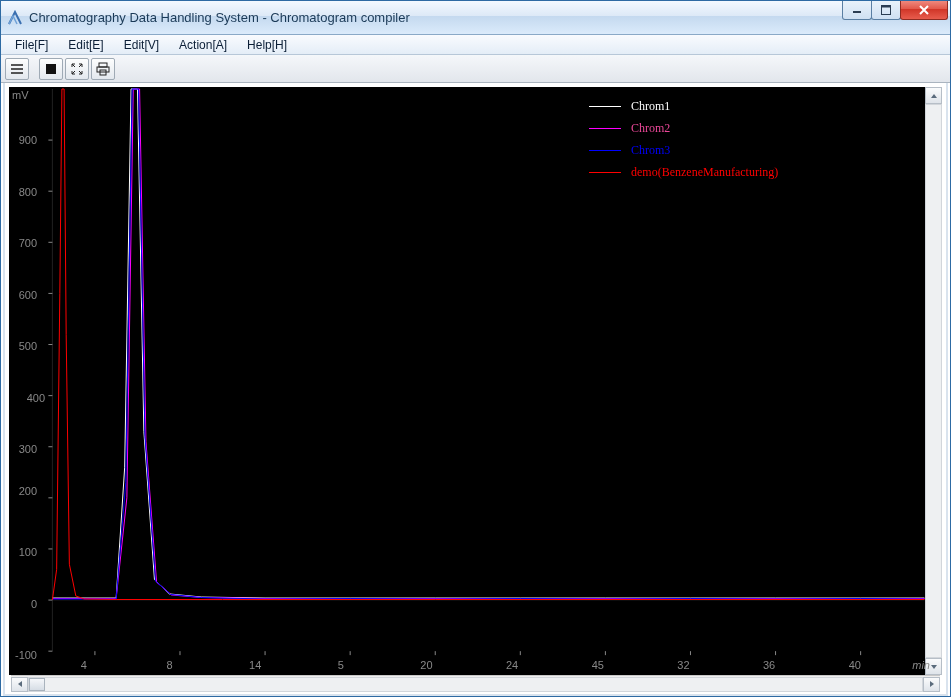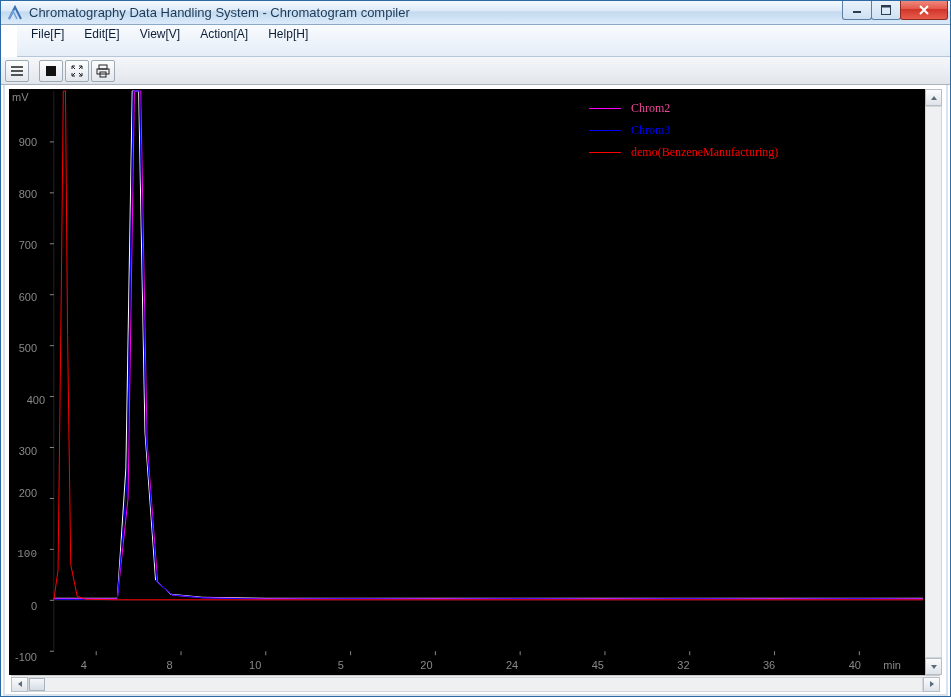--- a/index.html
+++ b/index.html
@@ -9,21 +9,21 @@
     background: #fff;
     width: 951px;
     height: 697px;
     overflow: hidden;
     display: flex;
     flex-direction: column;
     border: 1px solid #2d6aa3;
   }
   
   .titlebar {
-    height: 24px;
+    height: 34px;
     background: linear-gradient(to bottom, #f3f9ff 0%, #dde9f7 45%, #c4d9ef 46%, #dbebfb 100%);
     display: flex;
     align-items: center;
     padding-left: 6px;
     border-bottom: 1px solid #8aa9c7;
   }
   .titlebar .appicon {
     width: 16px; height: 16px;
     margin-right: 6px;
     display:flex; align-items:center; justify-content:center;
@@ -39,28 +39,27 @@
     background: linear-gradient(to bottom,#eaf3fb,#cfe0f2);
     border-bottom-left-radius:3px; border-bottom-right-radius:3px;
   }
   .winbtn.close {
     width:48px;
     background: linear-gradient(to bottom,#f08f84 0%, #e35a4c 45%, #cf3426 46%, #e85c4d 100%);
     border-color:#8e2b21;
   }
   
   .menubar {
-    height:32px;
+    height:20px;
     background: linear-gradient(to bottom,#f9fbfe,#e4edf7);
     border-bottom:1px solid #b7c7d8;
-    display:flex; align-items:flex-start;
+    display:flex; align-items:flex-end;
     padding-left:4px;
     font-size:12px;
     color:#0b1e36;
-    margin-left:16px;
   }
   .menuitem { padding:2px 10px; cursor:default; }
   
   .toolbar {
     height:28px;
     background: linear-gradient(to bottom,#f5f7fa,#e2e6ec);
     border-bottom:1px solid #aab4bf;
     display:flex; align-items:center;
     padding-left:4px;
     gap:2px;
@@ -163,21 +162,21 @@
       <svg width="12" height="10">
           <path d="M2 1 L10 9 M10 1 L2 9" stroke="#fff" stroke-width="2"></path>
         </svg>
     </div>
   </div>
 </div>
 
 <div class="menubar">
   <div class="menuitem">File[F]</div>
   <div class="menuitem">Edit[E]</div>
-  <div class="menuitem">View[V]</div>
+  <div class="menuitem">Edit[V]</div>
   <div class="menuitem">Action[A]</div>
   <div class="menuitem">Help[H]</div>
 </div>
 
 <div class="toolbar">
   <div class="tbtn">
     <svg viewBox="0 0 14 14">
         <path d="M1 3h12M1 7h12M1 11h12" stroke="#222" stroke-width="1.5"></path>
       </svg>
   </div>
@@ -240,50 +239,54 @@
         </div>
       <div class="track"></div>
       <div class="arrow">
           <svg width="8" height="8">
             <path d="M4 6L1 2h6z" fill="#5a6b7c"></path>
           </svg>
         </div>
     </div>
 
     <div class="axis-label" style="left:3px; top:2px;">mV</div>
-    <div class="axis-label" style="right:41px; bottom:4px;">min</div>
+    <div class="axis-label" style="right:12px; bottom:4px;font-style:italic;">min</div>
 
     <div class="legend" id="legend">
+        <div class="legend-row">
+          <div class="legend-swatch" style="border-color: rgb(255, 255, 255);"></div>
+          <span style="color: rgb(255, 255, 255);">Chrom1</span>
+        </div>
         <div class="legend-row">
           <div class="legend-swatch" style="border-color: rgb(255, 0, 255);"></div>
           <span style="color: #ec4899;">Chrom2</span>
         </div>
         <div class="legend-row">
           <div class="legend-swatch" style="border-color: rgb(0, 0, 255);"></div>
           <span style="color: rgb(0, 0, 255);">Chrom3</span>
         </div>
         <div class="legend-row">
           <div class="legend-swatch" style="border-color: rgb(255, 0, 0);"></div>
           <span style="color: rgb(255, 0, 0);">demo(BenzeneManufacturing)</span>
         </div>
       </div>
   <div class="tick-label" style="right: 905px; top: 568px; transform: translateY(-50%);">-100</div>
       <div class="tick-label" style="right: 905px; top: 516.545px; transform: translateY(-50%);">0</div>
-      <div class="tick-label" style="right: 905px; top: 465.091px; transform: translateY(-50%); font-family: Liberation Mono, monospace;">100</div>
+      <div class="tick-label" style="right: 905px; top: 465.091px; transform: translateY(-50%);">100</div>
       <div class="tick-label" style="right: 905px; top: 404px; transform: translateY(-50%);">200</div>
       <div class="tick-label" style="right: 905px; top: 362.182px; transform: translateY(-50%);">300</div>
       <div class="tick-label" style="right: 897px; top: 310.727px; transform: translateY(-50%);">400</div>
       <div class="tick-label" style="right: 905px; top: 259.273px; transform: translateY(-50%);">500</div>
       <div class="tick-label" style="right: 905px; top: 207.818px; transform: translateY(-50%);">600</div>
       <div class="tick-label" style="right: 905px; top: 156.364px; transform: translateY(-50%);">700</div>
       <div class="tick-label" style="right: 905px; top: 104.909px; transform: translateY(-50%);">800</div>
       <div class="tick-label" style="right: 905px; top: 53.4545px; transform: translateY(-50%); text-align: center;">900</div>
       <div class="tick-label" style="left: 74.8293px; bottom: 4px; transform: translateX(-50%);">4</div>
       <div class="tick-label" style="left: 160.488px; bottom: 4px; transform: translateX(-50%);">8</div>
-      <div class="tick-label" style="left: 246.146px; bottom: 4px; transform: translateX(-50%);">10</div>
+      <div class="tick-label" style="left: 246.146px; bottom: 4px; transform: translateX(-50%);">14</div>
       <div class="tick-label" style="left: 331.805px; bottom: 4px; transform: translateX(-50%);">5</div>
       <div class="tick-label" style="left: 417.463px; bottom: 4px; transform: translateX(-50%);">20</div>
       <div class="tick-label" style="left: 503.122px; bottom: 4px; transform: translateX(-50%);">24</div>
       <div class="tick-label" style="left: 588.78px; bottom: 4px; transform: translateX(-50%);">45</div>
       <div class="tick-label" style="left: 674.439px; bottom: 4px; transform: translateX(-50%);">32</div>
       <div class="tick-label" style="left: 760.098px; bottom: 4px; transform: translateX(-50%);">36</div>
       <div class="tick-label" style="left: 845.756px; bottom: 4px; transform: translateX(-50%);">40</div>
     </div>
 
   <div class="hscroll">

